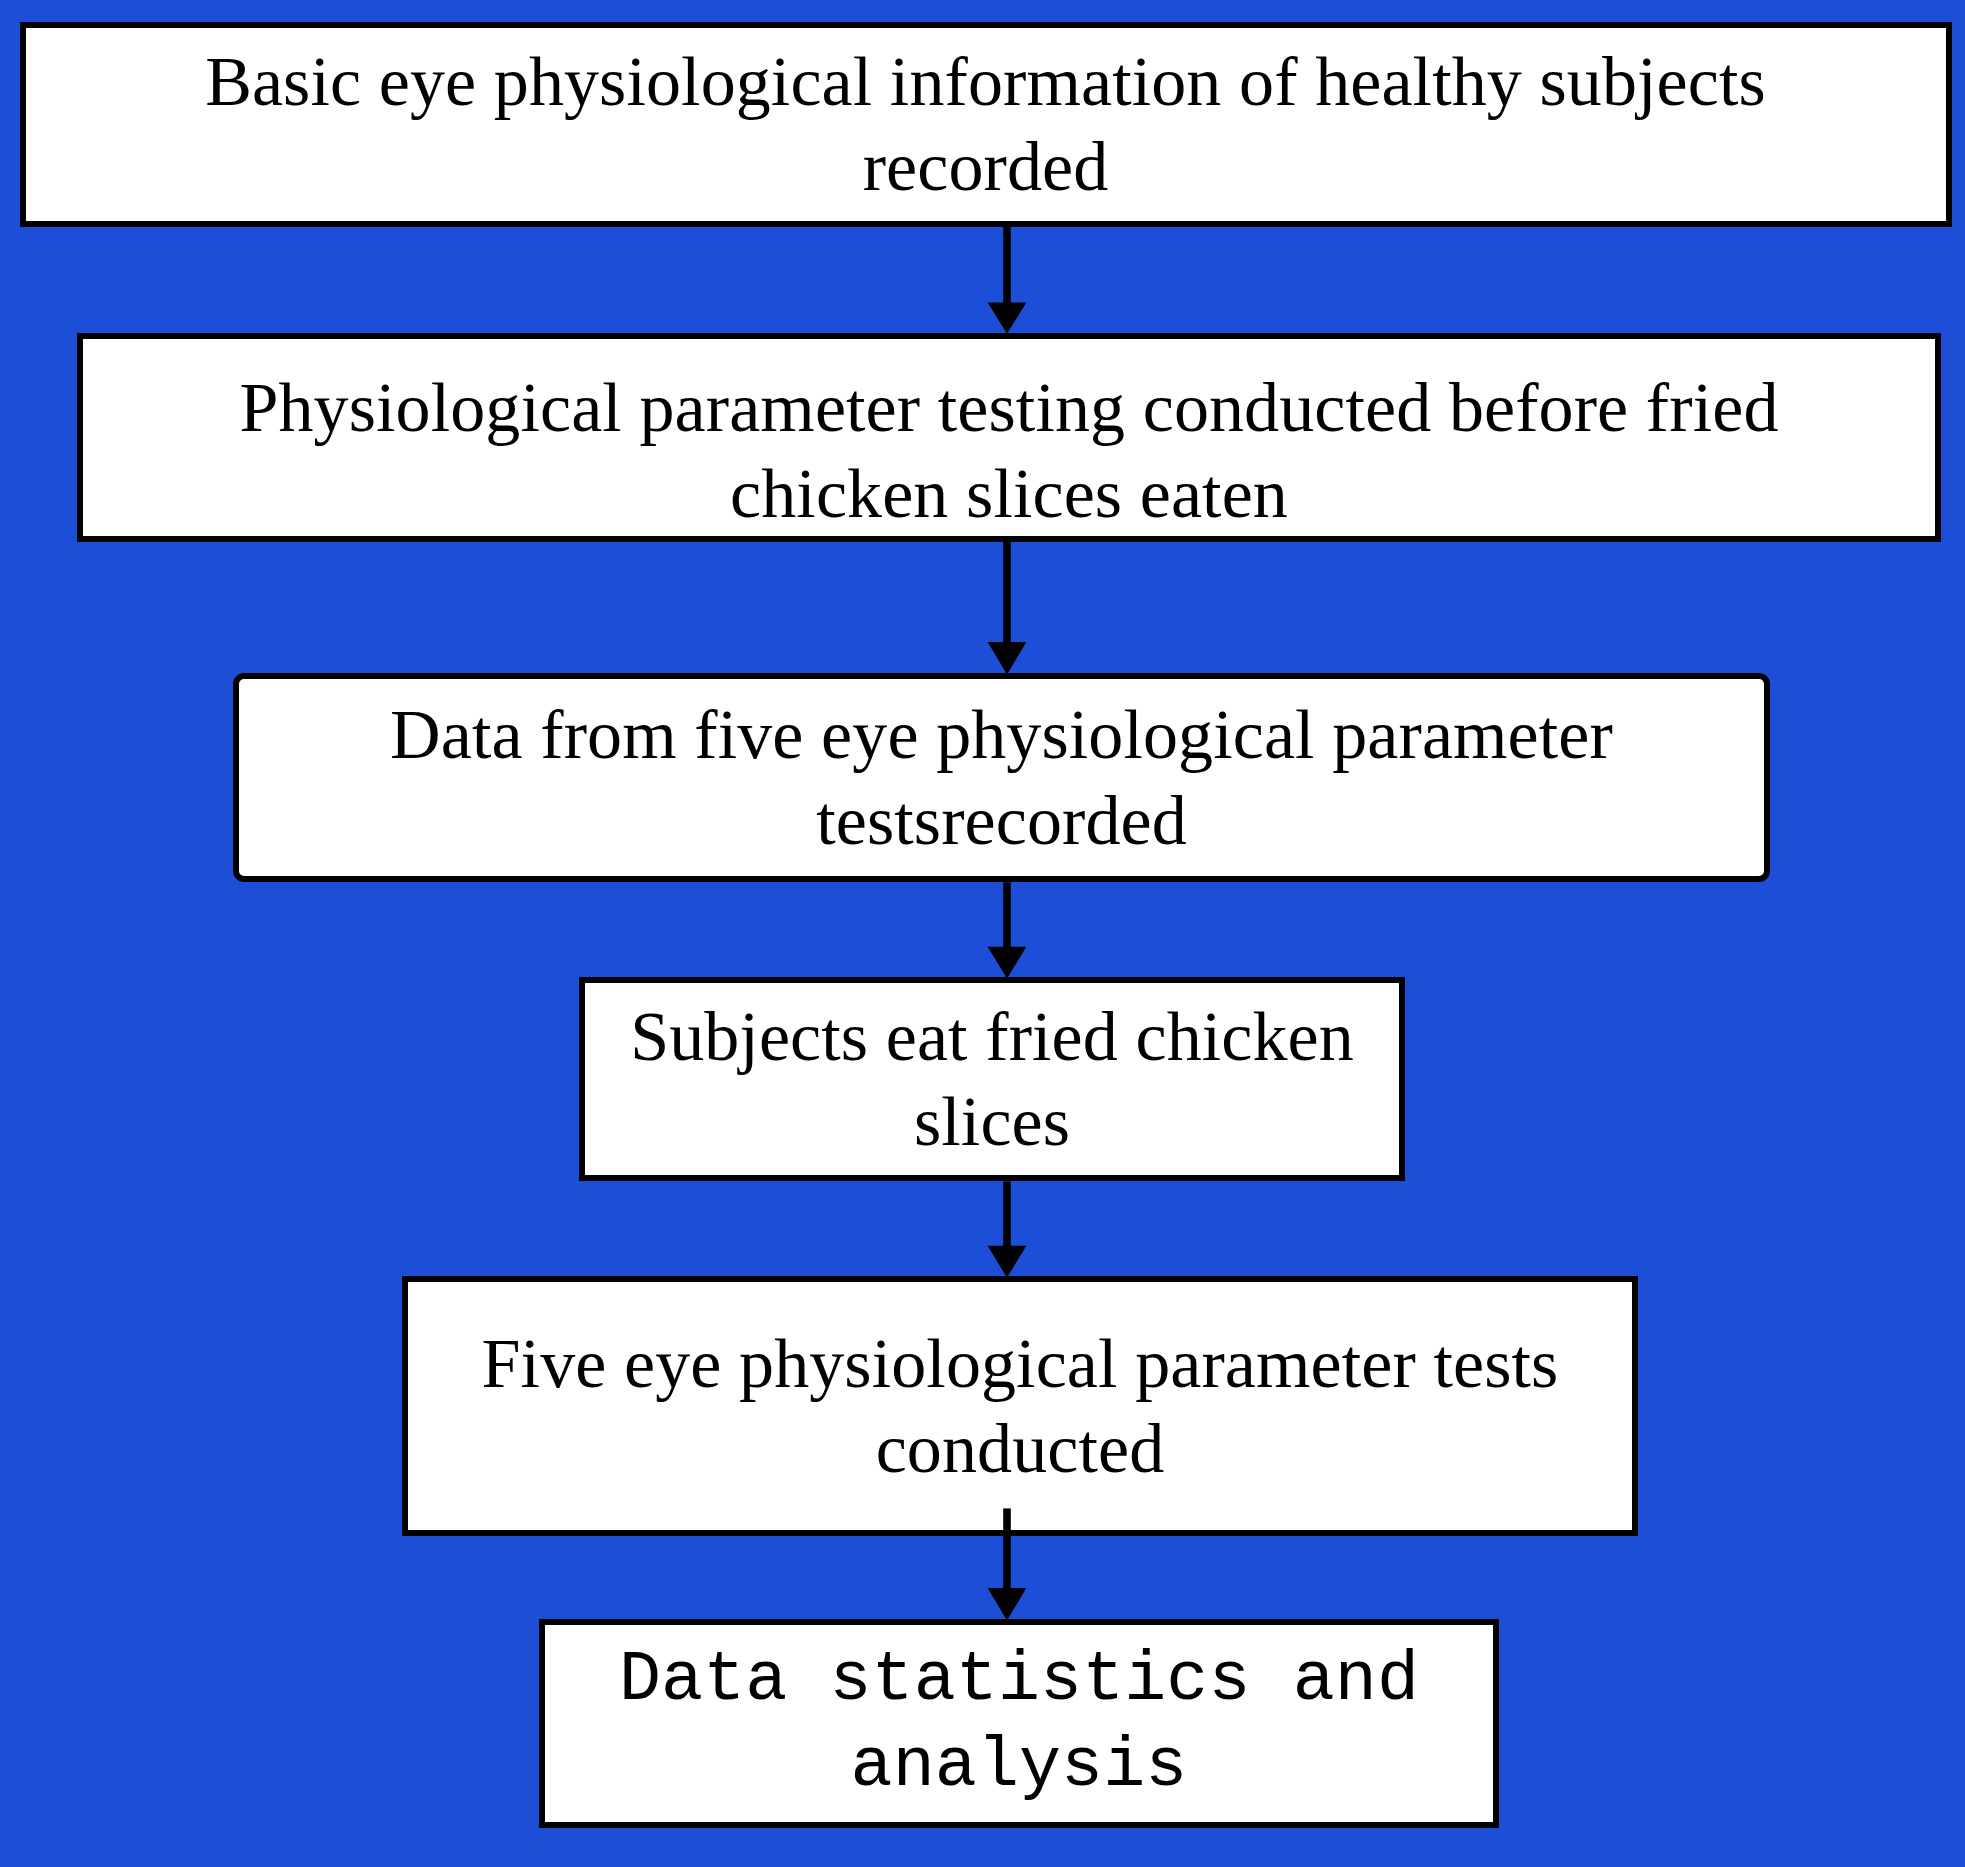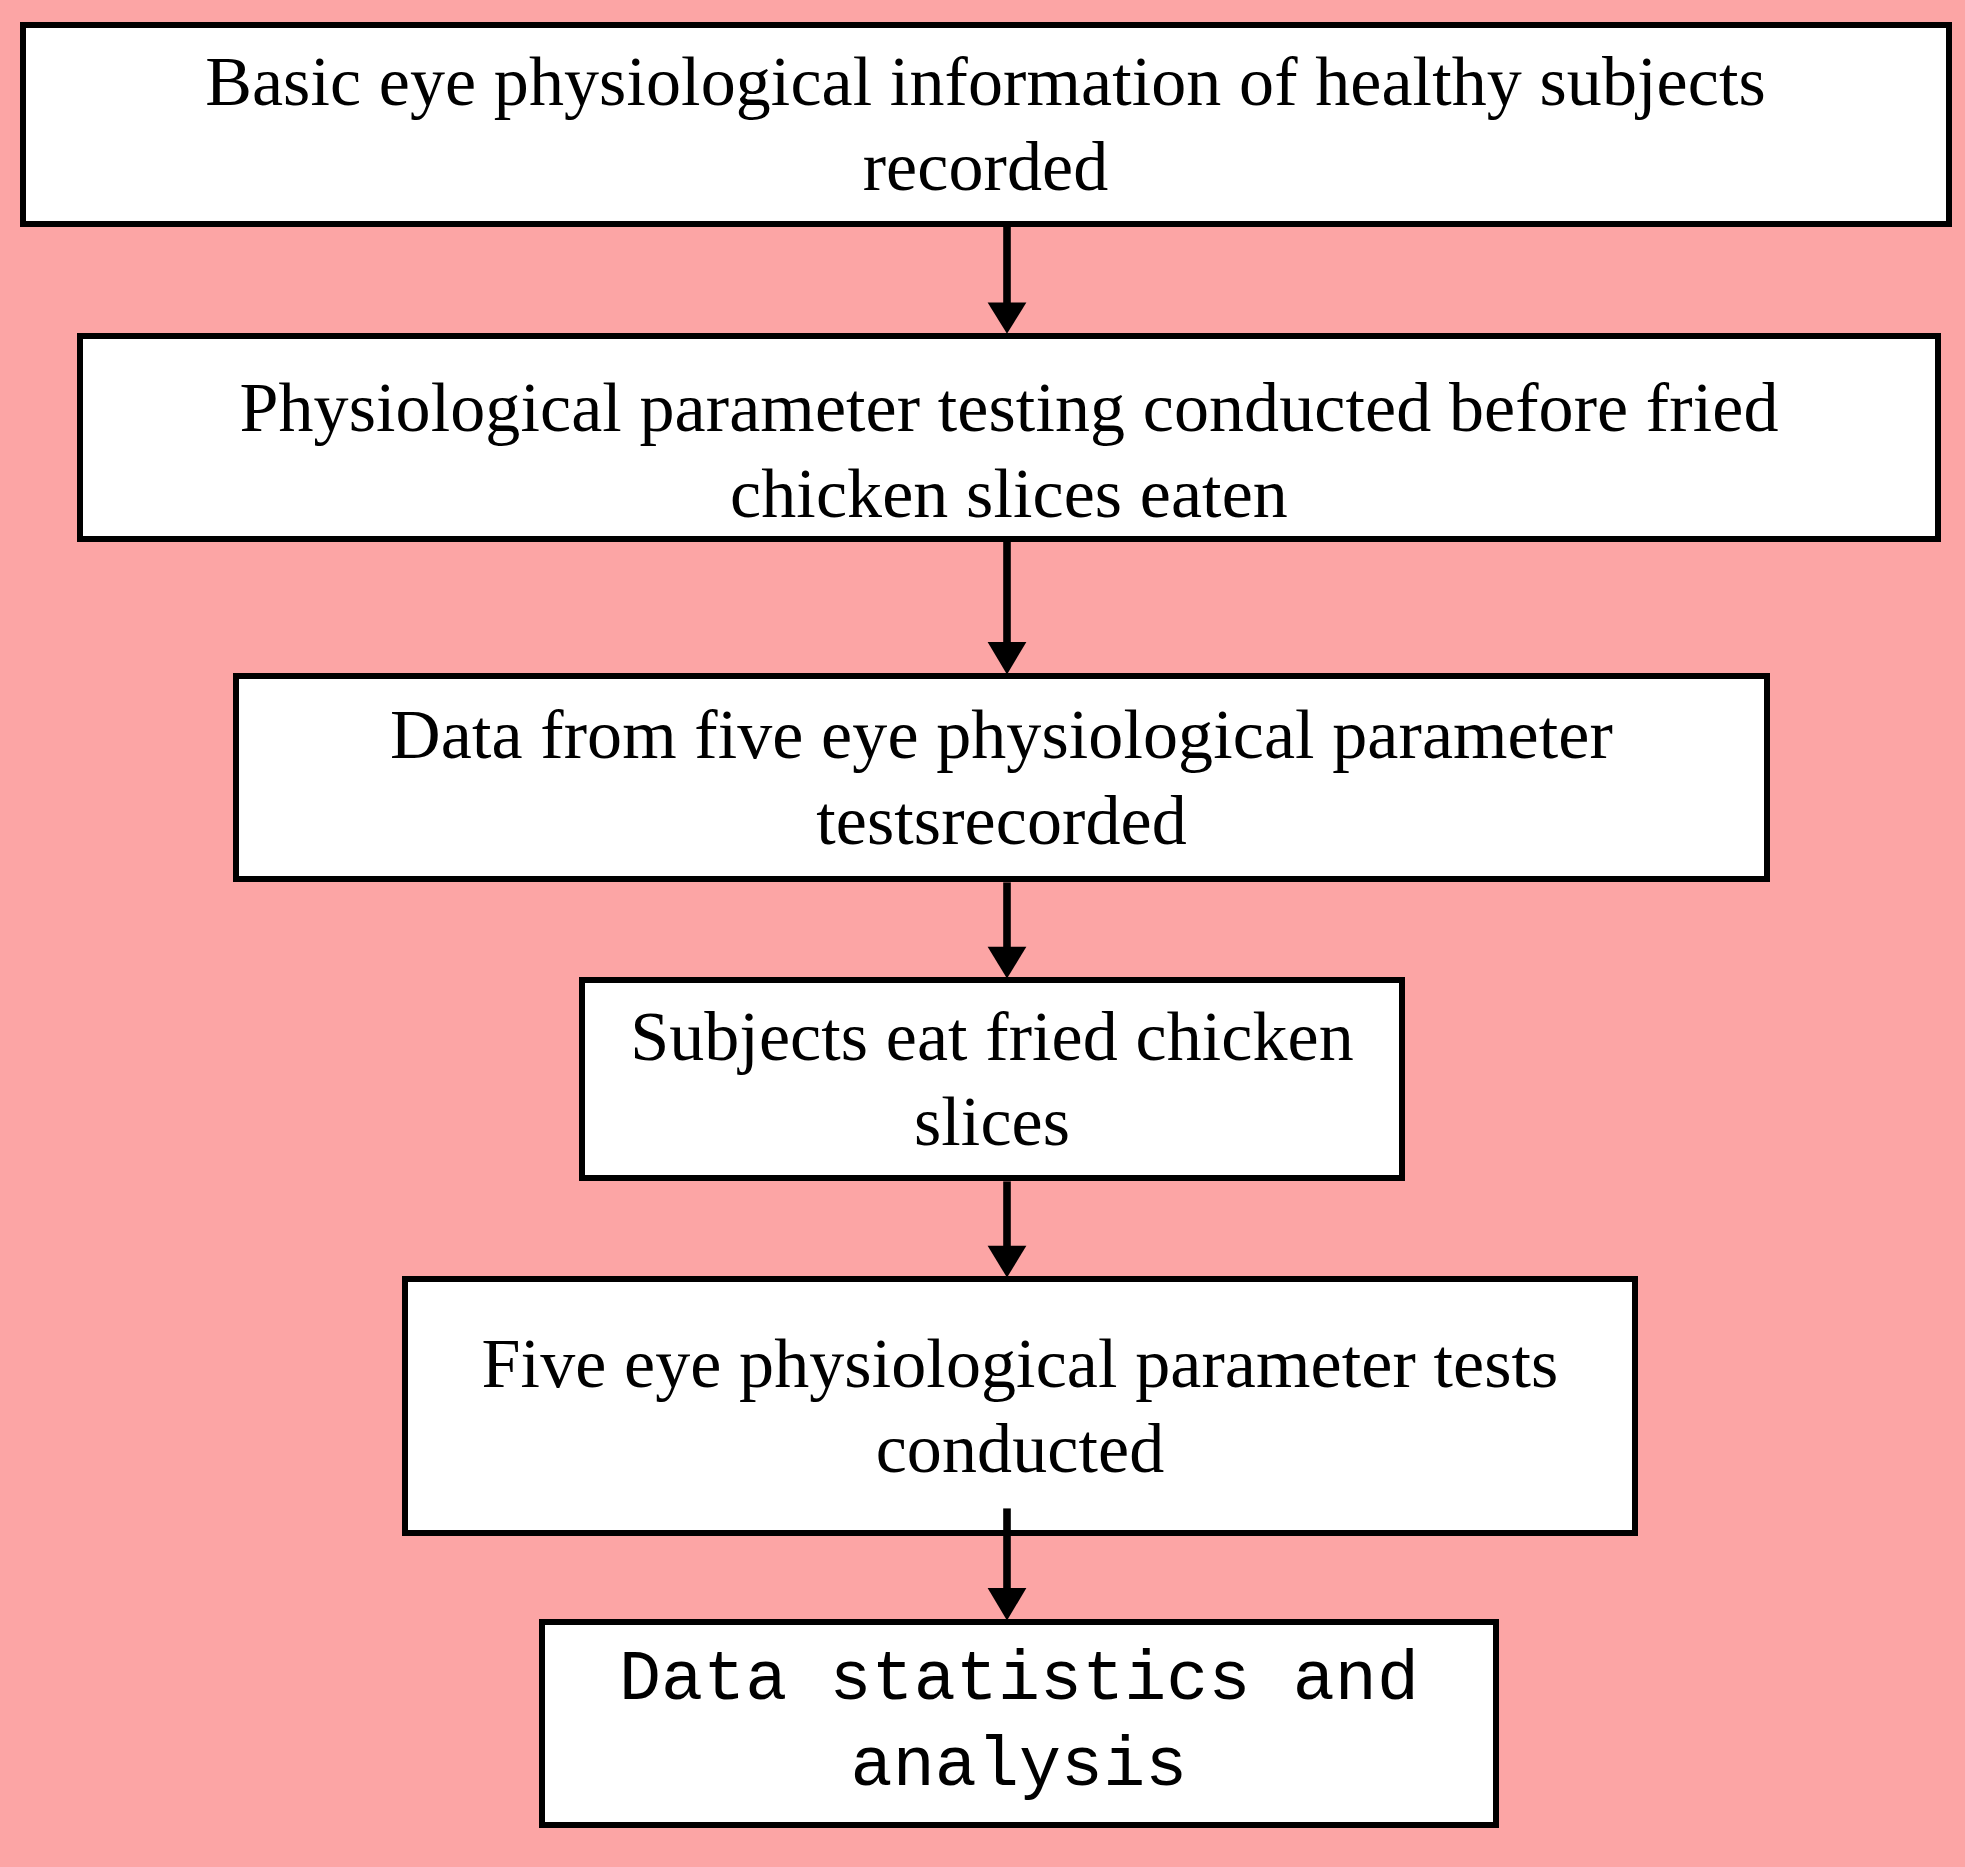--- a/index.html
+++ b/index.html
@@ -11,21 +11,21 @@
     width: 1965px;
     height: 1868px;
     font-family: "Liberation Serif", "DejaVu Serif", serif;
     color: #000000;
     overflow: hidden;
   }
   #flowchart {
     position: relative;
     width: 1965px;
     height: 1868px;
-    background: #fca5a5;
+    background: #1d4ed8;
   }
   .node {
     position: absolute;
     box-sizing: border-box;
     border: 6.3px solid #000000;
     background: #ffffff;
     display: flex;
     align-items: center;
     justify-content: center;
     text-align: center;
@@ -68,21 +68,21 @@
 chicken slices eaten</span>
   </div>
 
   <div class="connector" style="left:971px; top:541px; width:72px; height:134px;">
     <svg width="72" height="134" viewBox="0 0 104 192" aria-hidden="true">
       <line x1="52" y1="0" x2="52" y2="152" stroke="#000000" stroke-width="11"></line>
       <polygon points="24,145 80,145 52,192" fill="#000000"></polygon>
     </svg>
   </div>
 
-  <div class="node" style="left:233px; top:673px; width:1537px; height:209px;">
+  <div class="node" style="left:233px; top:673px; width:1537px; height:209px;border-radius:11px;">
     <span class="node-label">Data from five eye physiological parameter
 testsrecorded</span>
   </div>
 
   <div class="connector" style="left:971px; top:882px; width:72px; height:97px;">
     <svg width="72" height="97" viewBox="0 0 104 139" aria-hidden="true">
       <line x1="52" y1="0" x2="52" y2="100" stroke="#000000" stroke-width="11"></line>
       <polygon points="24,93 80,93 52,139" fill="#000000"></polygon>
     </svg>
   </div>

